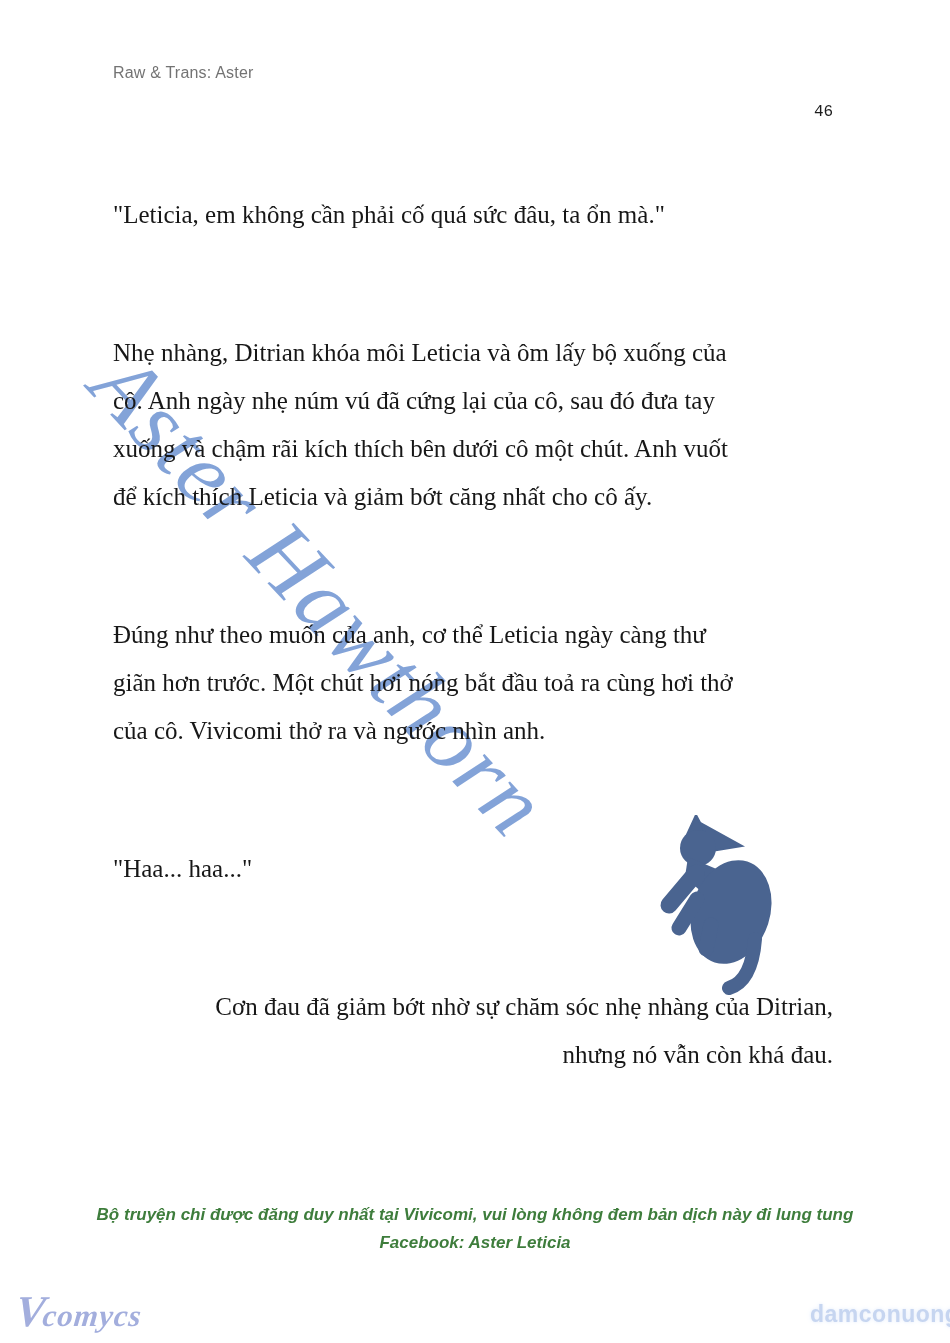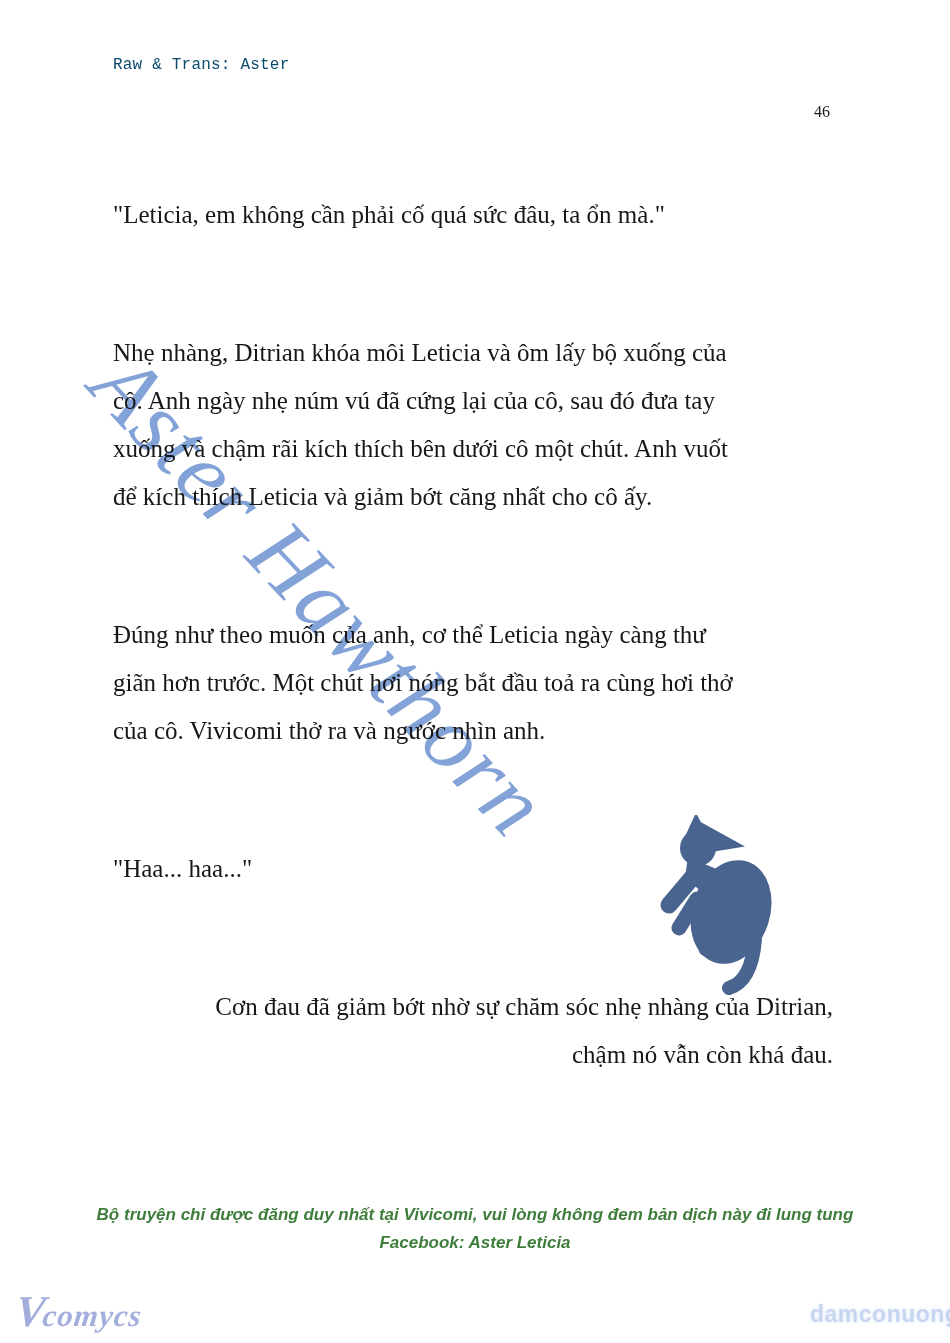--- a/index.html
+++ b/index.html
@@ -9,31 +9,31 @@
     width: 950px;
     height: 1343px;
     background: #ffffff;
     overflow: hidden;
     font-family: "Liberation Serif", serif;
   }
 
   .header-credit {
     position: absolute;
     left: 113px;
-    top: 56px;
-    font-family: Liberation Mono, monospace;
+    top: 64px;
+    font-family: Liberation Sans, sans-serif;
     font-size: 16px;
-    color: #0c4a6e;
+    color: #737373;
     letter-spacing: 0.2px;
   }
   .page-number {
     position: absolute;
     left: 814px;
     top: 103px;
-    font-family: Liberation Serif, serif;
+    font-family: Liberation Mono, monospace;
     font-size: 16px;
     color: #1c1c1c;
   }
 
   .watermark {
     position: absolute;
     left: 148px;
     top: 332px;
     transform: rotate(47deg);
     transform-origin: 0 0;
@@ -135,21 +135,21 @@
     <div class="para">
       <div class="line">Đúng như theo muốn của anh, cơ thể Leticia ngày càng thư</div>
       <div class="line">giãn hơn trước. Một chút hơi nóng bắt đầu toả ra cùng hơi thở</div>
       <div class="line">của cô. Vivicomi thở ra và ngước nhìn anh.</div>
     </div>
     <div class="para">
       <div class="line">"Haa... haa..."</div>
     </div>
     <div class="para">
       <div class="line">Cơn đau đã giảm bớt nhờ sự chăm sóc nhẹ nhàng của Ditrian,</div>
-      <div class="line">chậm nó vẫn còn khá đau.</div>
+      <div class="line">nhưng nó vẫn còn khá đau.</div>
     </div>
   </div>
 
   <div class="cat">
     <svg width="125" height="180" viewBox="0 0 125 180" xmlns="http://www.w3.org/2000/svg">
       <g fill="#4a6490" stroke="#4a6490">
 
         <polygon points="33,24 44,0 53,17" stroke-width="2"></polygon>
         <polygon points="50,9 90,31 60,36" stroke-width="2"></polygon>
 

